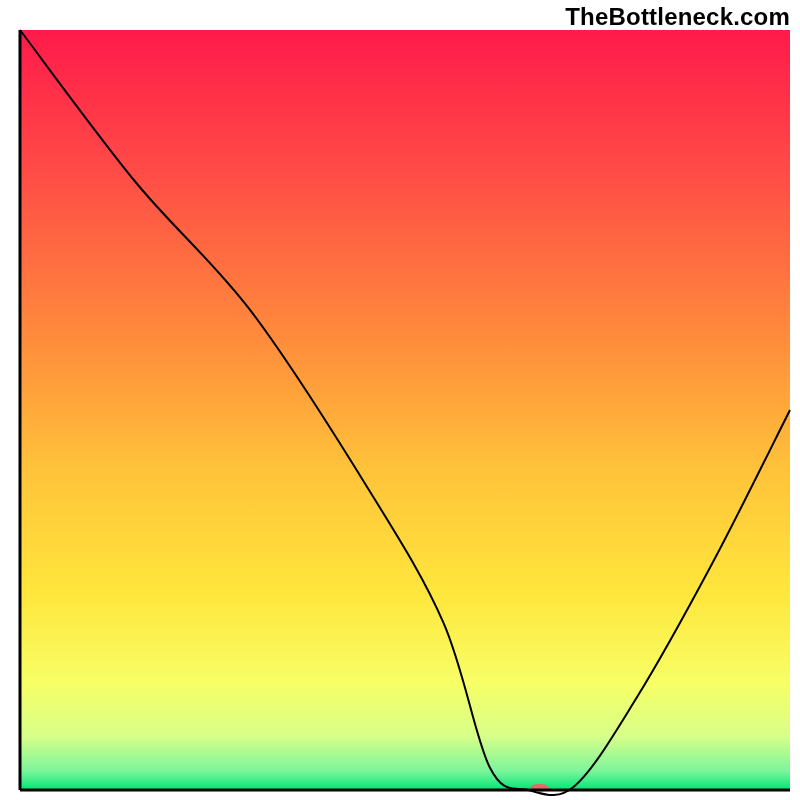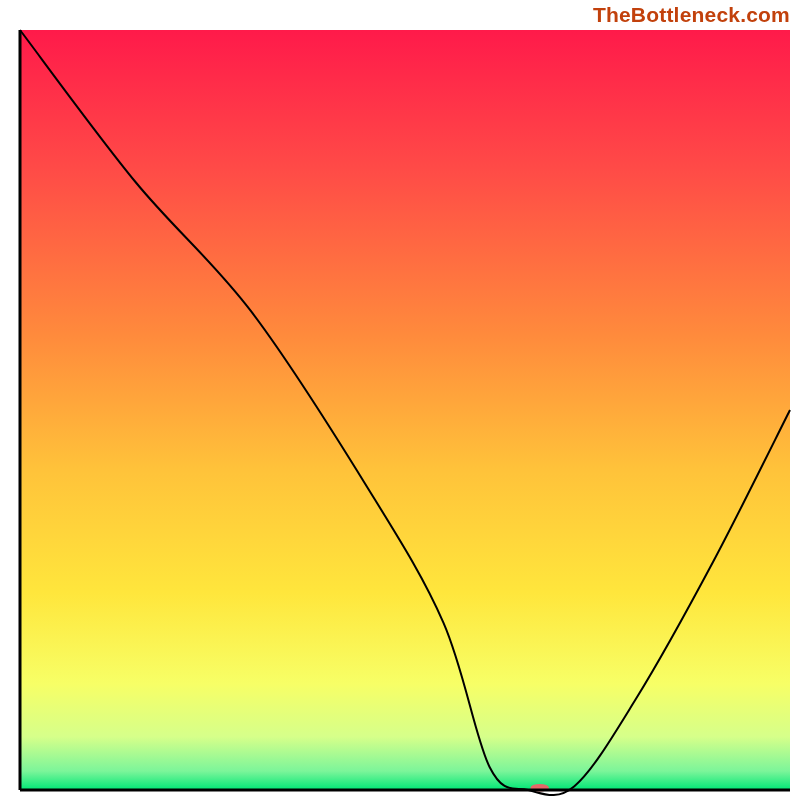--- a/index.html
+++ b/index.html
@@ -13,23 +13,23 @@
   }
   .chart-wrap {
     position: relative;
     width: 800px;
     height: 800px;
   }
   .watermark {
     position: absolute;
     top: 3px;
     right: 10px;
-    font-size: 21px;
+    font-size: 24px;
     font-weight: 600;
-    color: #c2410c;
+    color: #000000;
     letter-spacing: 0.2px;
   }
   svg {
     display: block;
   }
 </style>
 </head>
 <body>
 
 <div class="chart-wrap">

